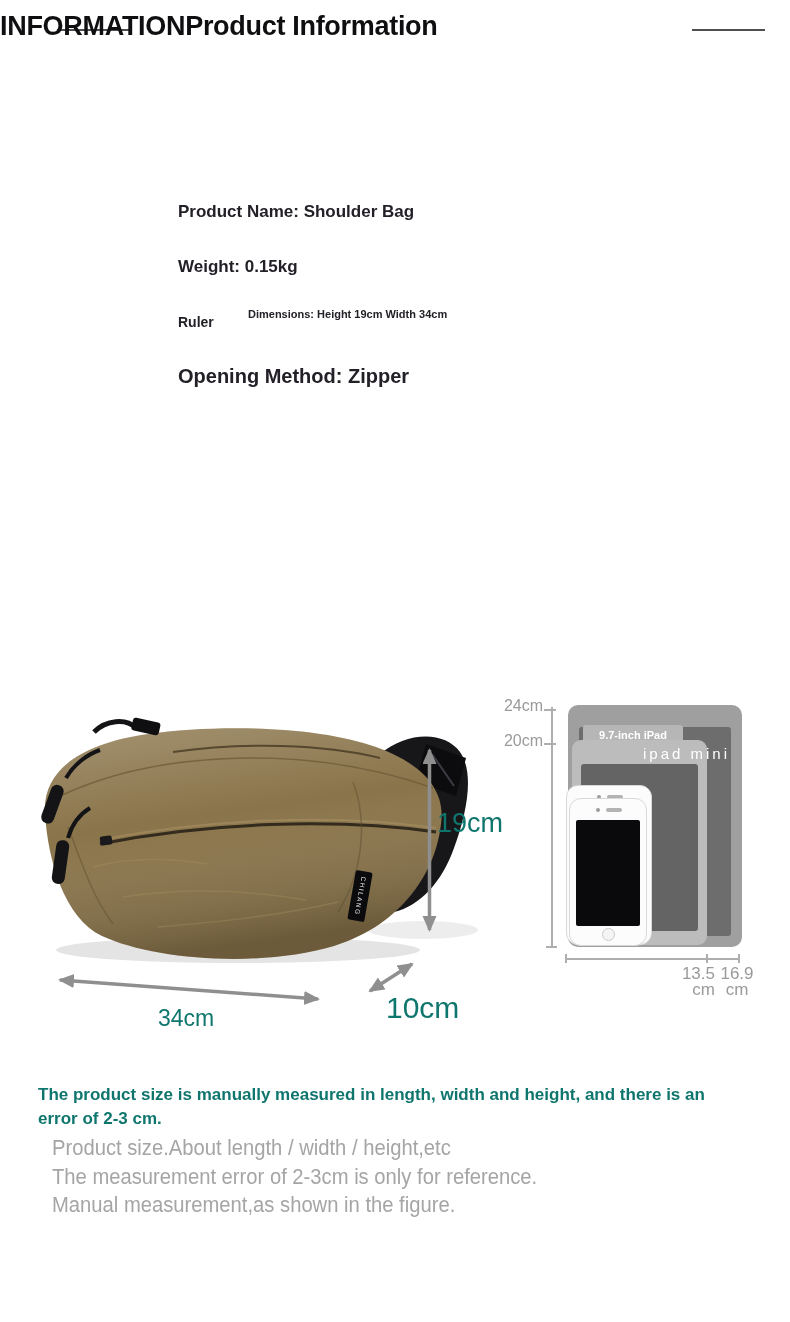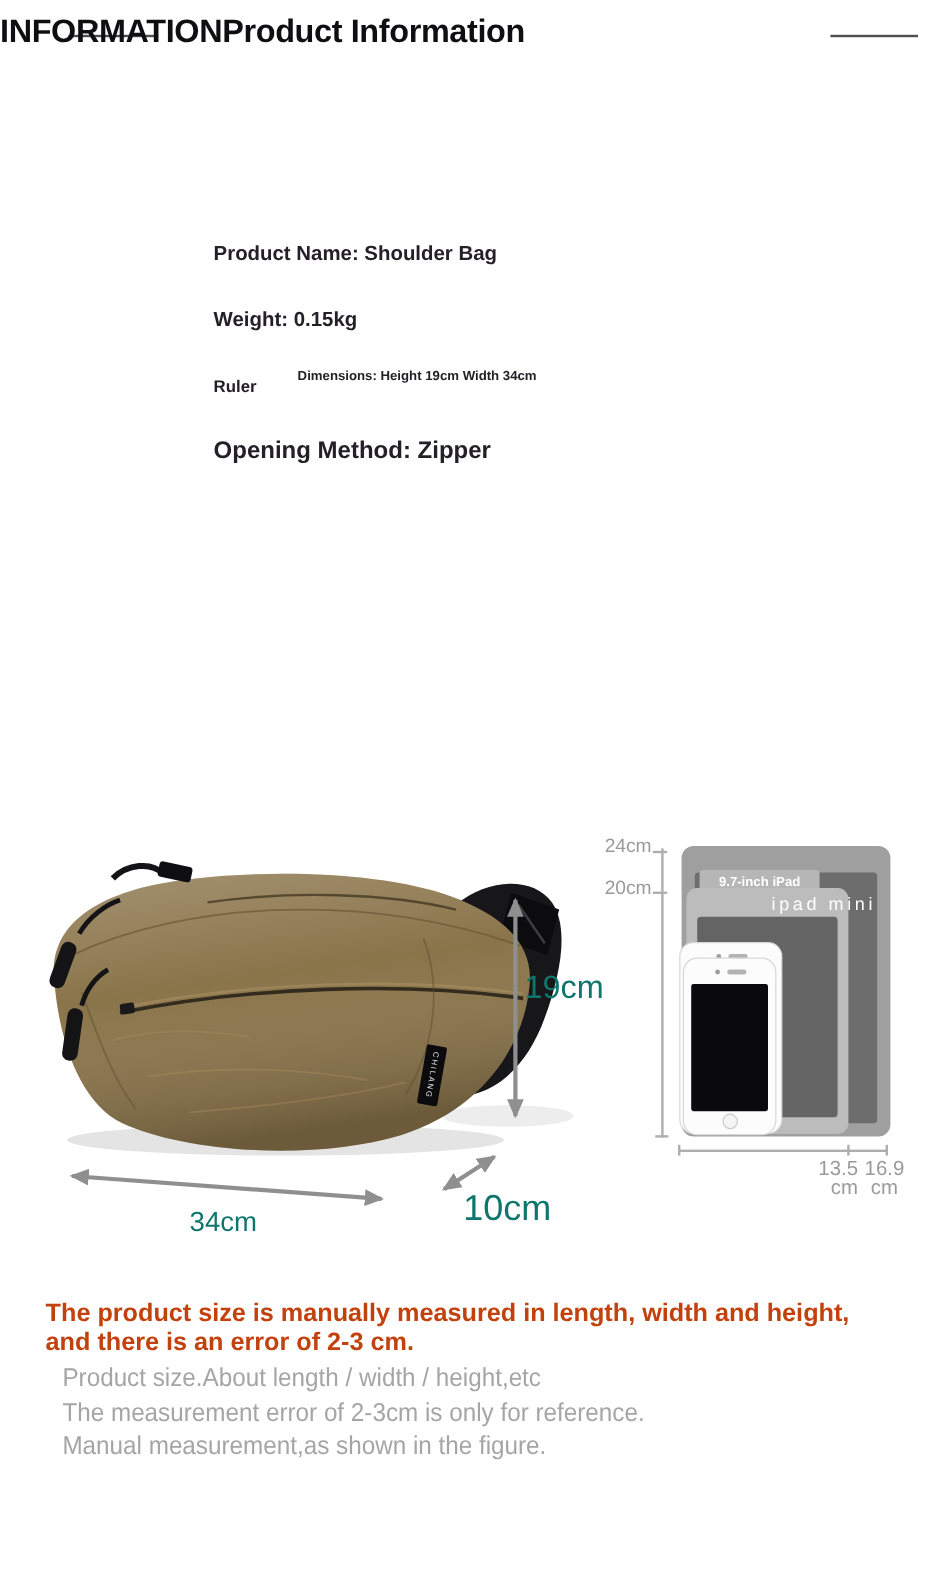--- a/index.html
+++ b/index.html
@@ -44,22 +44,22 @@
   #phone-front{left:569px;top:798px;width:78px;height:148px;}
   #phone-front .phone-screen{left:6px;top:21px;width:64px;height:106px;}
   .phone-screen{position:absolute;background:#0a0a0c;border-radius:2px;}
   .cam-dot{position:absolute;width:4px;height:4px;border-radius:50%;background:#9c9c9c;top:9px;}
   .speaker{position:absolute;width:16px;height:4px;border-radius:2px;background:#b3b3b3;top:9px;}
   .home-btn{position:absolute;width:13px;height:13px;border-radius:50%;
             border:1.5px solid #cccccc;background:#f4f4f4;box-sizing:border-box;}
   .wlabel{width:44px;text-align:center;font-size:17px;color:#9a9a9a;line-height:16px;}
 
   
-  #disc-bold{left:38px;top:1083px;width:706px;font-size:21px;font-weight:700;
-             line-height:23.5px;color:#c2410c;}
+  #disc-bold{left:38px;top:1083px;width:706px;font-size:17px;font-weight:700;
+             line-height:23.5px;color:#0f766e;}
   #disc-gray{left:52px;top:1134px;width:700px;color:#a5a5a5;font-size:21.5px;line-height:28.5px;
              transform:scaleX(0.94);transform-origin:left top;}
 </style>
 </head>
 <body>
 
 <div id="page">
 
   <div class="abs header-dash" style="left:57px;"></div>
   <div class="abs" id="header-title">INFORMATIONProduct Information</div>

